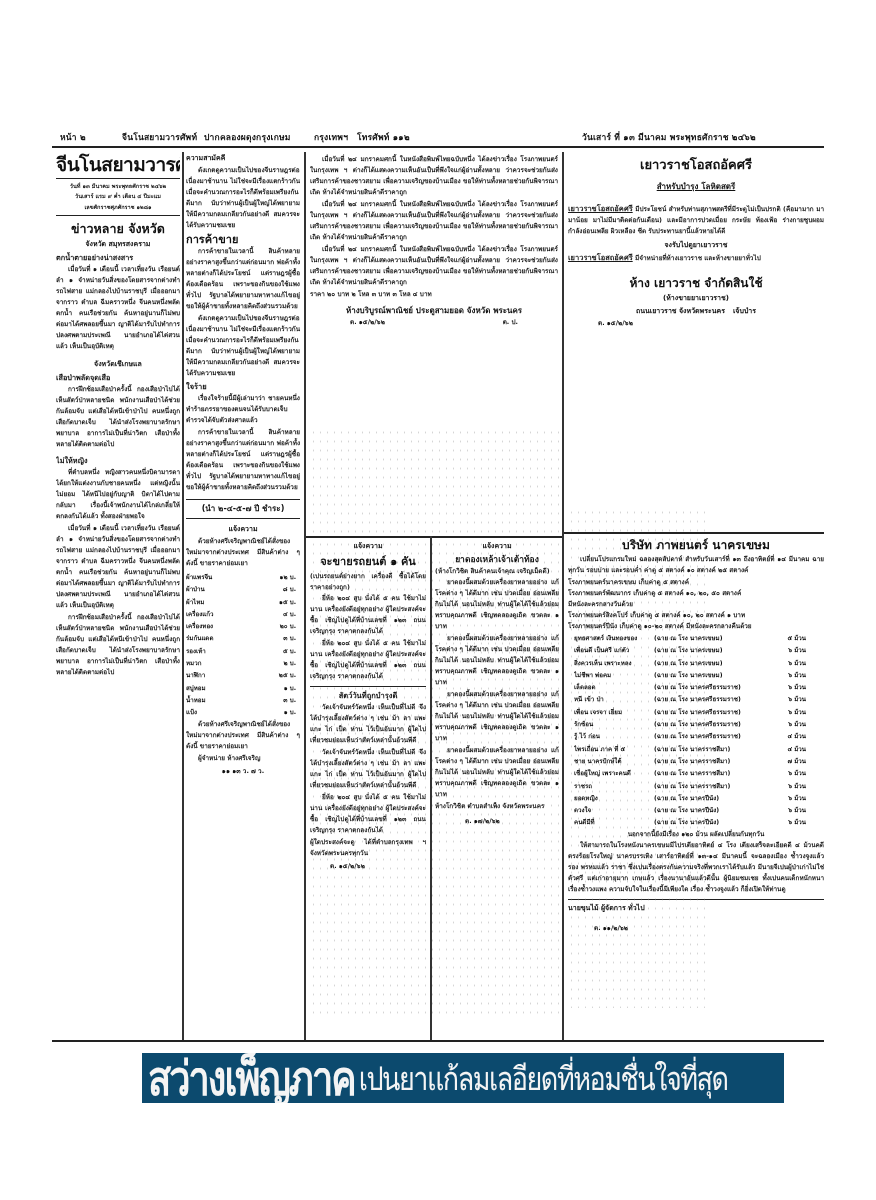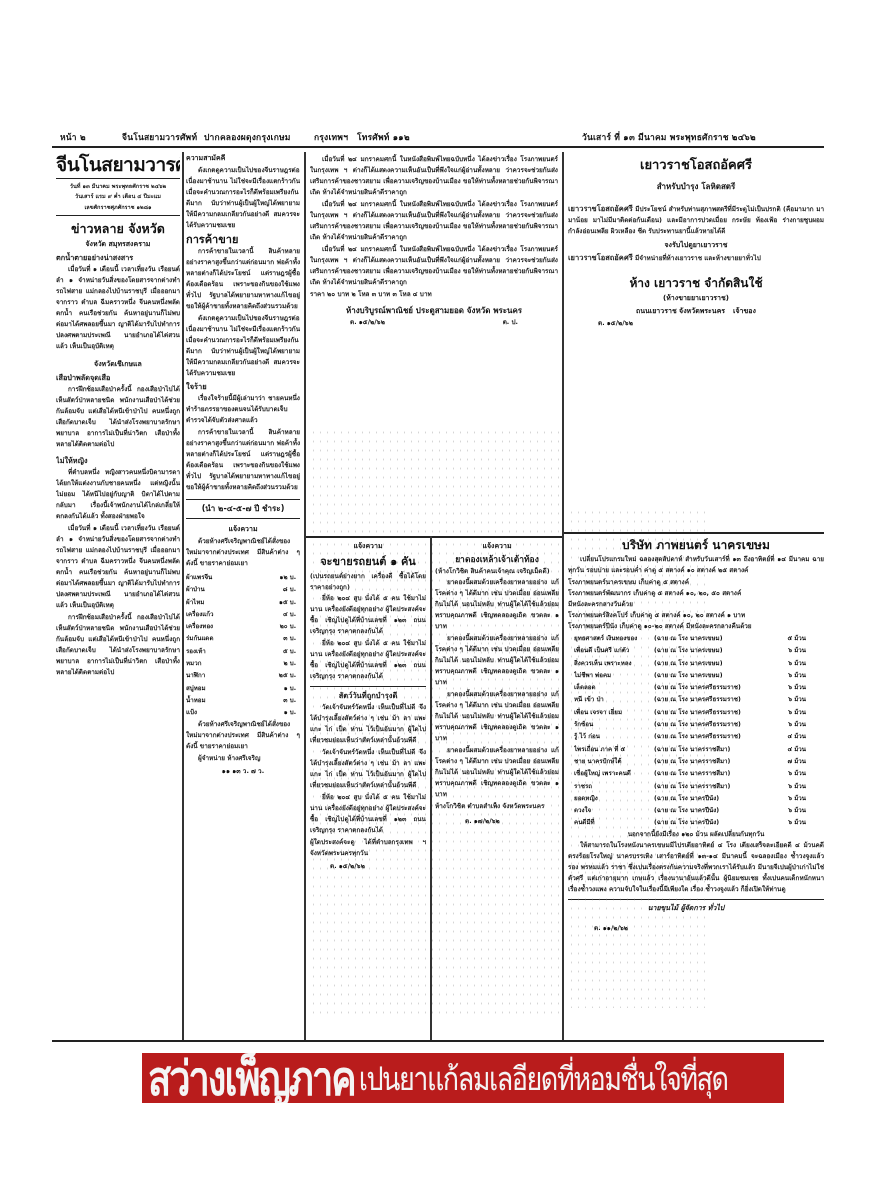--- a/index.html
+++ b/index.html
@@ -17,30 +17,30 @@
   .folio span { position:absolute; top:2px; }
   .folio-rule { position:absolute; left:0; top:18px; width:772px; height:2px; background:#222; }
   .col { position:absolute; top:24px; overflow:hidden; }
   .vrule { position:absolute; top:24px; width:1.5px; background:#333; }
   .hrule { position:absolute; height:1.5px; background:#222; }
   .txt { font-size:6.4px; line-height:11px; text-align:justify; color:#1a1a1a; font-weight:bold; }
   .txt p { margin:0 0 1px 0; text-indent:12px; }
   .h-mid { font-size:12.5px; font-weight:bold; text-align:center; line-height:18px; }
   .h-sm  { font-size:8.5px; font-weight:bold; line-height:13px; }
   .center { text-align:center; }
-  .underline { }
+  .underline { text-decoration:underline; }
   .masthead { font-size:19px; font-weight:bold; line-height:24px; letter-spacing:-0.5px; white-space:nowrap; }
   .dotted-noise {
     position:absolute; pointer-events:none;
     background-image:radial-gradient(#888 0.6px, transparent 0.9px);
     background-size:7px 9px; opacity:0.35;
   }
   .ad-banner {
     position:absolute; left:142px; top:1053px; width:642px; height:50px;
-    background:#b91c1c; color:#f4f4f4; overflow:hidden;
+    background:#0c4a6e; color:#f4f4f4; overflow:hidden;
     display:flex; align-items:center; white-space:nowrap;
   }
   .ad-banner .big { font-size:38px; font-weight:bold; letter-spacing:-2px; font-family:"Liberation Sans", sans-serif; padding-left:6px; transform:scaleY(1.25); }
   .ad-banner .rest { font-size:27px; letter-spacing:-1.5px; font-family:"Liberation Sans", sans-serif; padding-left:4px; transform:scaleY(1.2); }
   .listrow { display:flex; font-size:6.2px; line-height:12.3px; font-weight:bold; white-space:nowrap; }
   .listrow .a { width:80px; overflow:hidden; }
   .listrow .b { width:118px; overflow:hidden; }
   .listrow .c { width:34px; text-align:right; }
   .dateline { font-size:6.4px; font-weight:bold; }
 </style>
@@ -229,21 +229,21 @@
     </div>
     <div class="h-sm center" style="font-size:7px; margin-top:2px;">จงรับไปดูยาเยาวราช</div>
     <div class="txt">
       <span class="underline" style="font-size:7.5px;">เยาวราชโอสถอัคศรี</span>
       <span>มีจำหน่ายที่ห้างเยาวราช และห้างขายยาทั่วไป</span>
     </div>
     <div class="h-mid" style="font-size:12px; margin-top:10px;">ห้าง เยาวราช จำกัดสินใช้</div>
     <div class="h-sm center" style="font-size:7px;">(ห้างขายยาเยาวราช)</div>
     <div style="display:flex; justify-content:center; gap:8px;">
       <span class="h-sm" style="font-size:7px;">ถนนเยาวราช จังหวัดพระนคร</span>
-      <span class="h-sm" style="font-size:7px;">เจ้าของ</span>
+      <span class="h-sm" style="font-size:7px;">เจ้บบำร</span>
     </div>
     <div class="dateline" style="padding-left:30px;">ต. ๑๕/๒/๖๒</div>
   </div>
   <div class="hrule" style="left:512px; top:404px; width:260px;"></div>
 
   <div class="col" style="left:516px; top:408px; width:256px; height:500px;">
     <div class="h-mid" style="font-size:12px;">บริษัท ภาพยนตร์ นาครเขษม</div>
     <div class="txt">
         <p>เปลี่ยนโปรแกรมใหม่ ฉลองสุดสัปดาห์ สำหรับวันเสาร์ที่ ๑๓ ถึงอาทิตย์ที่ ๑๔ มีนาคม ฉายทุกวัน รอบบ่าย และรอบค่ำ ค่าดู ๕ สตางค์ ๑๐ สตางค์ ๒๕ สตางค์</p>
       </div>
@@ -332,21 +332,21 @@
           <span class="a">คนดีมีที่</span>
           <span class="b">(ฉาย ณ โรง นาครปีนัง)</span>
           <span class="c">๖ ม้วน</span>
         </div>
     </div>
     <div class="txt center">นอกจากนี้ยังมีเรื่อง ๑๒๐ ม้วน ผลัดเปลี่ยนกันทุกวัน</div>
     <div class="txt">
         <p>ให้สามารถในโรงหนังนาครเขษมมีไปรเตียอาทิตย์ ๔ โรง เตียงเสร็จละเอียดดี ๔ ม้วนคดี ตรงร้อยโรงใหญ่ นาครบรรเทิง เสาร์อาทิตย์ที่ ๑๓-๑๔ มีนาคมนี้ จะฉลองเมือง ซ้ำวงจูงแล้ว รอง พรหมแล้ว ราชา ซึ่งเปนเรื่องตรงกันความจริงที่พวกเราได้รับแล้ว มีนายจีเปนผู้ป่าเก่าไม่ใช่ตัวศรี แต่เก่าอายุมาก เกษแล้ว เรื่องนานาอันแล้วดีนั้น ผู้นิยมชมเชย ทั้งเปนคนเด็กหนักหนา เรื่องซ้ำวงแพง ความจับใจในเรื่องนี้มีเพียงใด เรื่อง ซ้ำวงจูงแล้ว ก็ยิ่งเปิดให้ท่านดู</p>
       </div>
     <div style="border-top:1.5px solid #222; margin:4px 0 2px 0;"></div>
-    <div class="h-sm" style="font-size:7px; text-align:center; padding-right:20px;font-style:italic;">นายขุนไม้ ผู้จัดการ ทั่วไป</div>
+    <div class="h-sm" style="font-size:7px; text-align:left; padding-right:20px;">นายขุนไม้ ผู้จัดการ ทั่วไป</div>
     <div class="dateline" style="padding-left:26px; margin-top:8px;">ต. ๑๑/๒/๖๒</div>
   </div>
   <div class="dotted-noise" style="left:516px; top:380px; width:140px; height:500px;"></div>
 
   <div class="hrule" style="left:0; top:912px; width:772px;"></div>
 </div>
 
 <div class="ad-banner">
   <span class="big">สว่างเพ็ญภาค</span>
   <span class="rest">เปนยาแก้ลมเลอียดที่หอมชื่นใจที่สุด</span>

